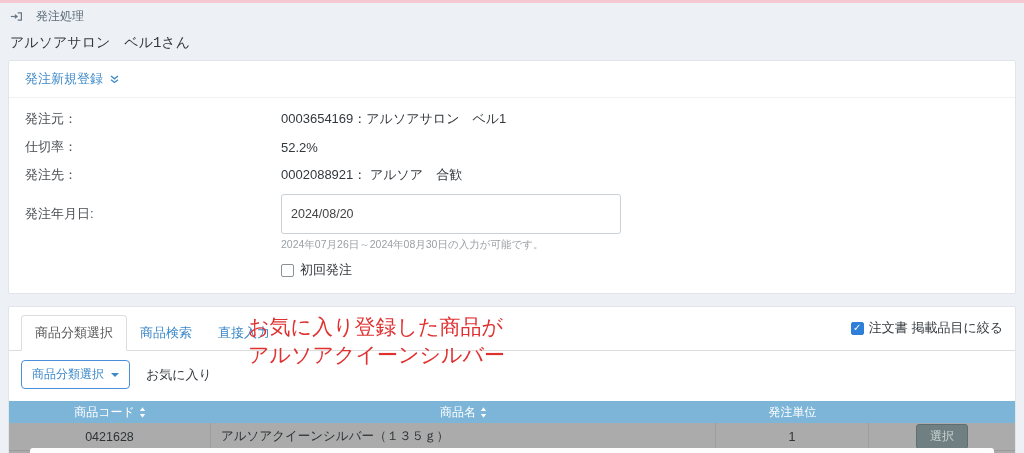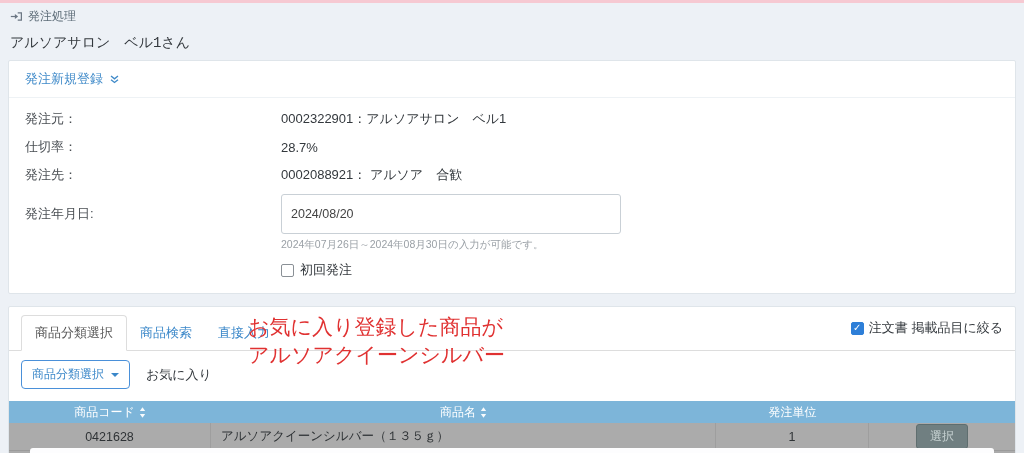--- a/index.html
+++ b/index.html
@@ -5,21 +5,21 @@
   * { box-sizing: border-box; margin: 0; padding: 0; }
   html,body { width:1024px; height:453px; }
   body {
     font-family: "Liberation Sans", sans-serif;
     background:#edf1f6;
     position:relative;
     overflow:hidden;
     color:#333;
   }
   .top-strip { height:3px; background:#f6c9d2; }
-  .page-header { display:flex; align-items:center; gap:5px; padding:5px 10px 0 10px; font-size:12px; color:#5c6b77; }
+  .page-header { display:flex; align-items:center; gap:13px; padding:5px 10px 0 10px; font-size:12px; color:#5c6b77; }
   .user-line { padding:9px 10px 8px 10px; font-size:14px; color:#33383d;font-family:Liberation Mono, monospace; }
 
   .panel { margin:0 8px; background:#fff; border:1px solid #dfe5ea; border-radius:2px; }
   .panel-heading { display:flex; align-items:center; gap:6px; padding:9px 16px; font-size:13px; color:#3f8ac9; border-bottom:1px solid #eef2f5; cursor:pointer; }
   .panel-body { padding:12px 16px 14px 16px; }
 
   .form-row { display:flex; align-items:center; margin-bottom:10px; font-size:13px; }
   .form-label { width:256px; color:#4a4f54; }
   .form-value { color:#33383d; }
   .date-input { width:340px; height:40px; border:1px solid #c9d0d6; border-radius:3px; font-size:12.5px; color:#444; padding:16px 9px; font-family:"Liberation Sans",sans-serif; }
@@ -85,25 +85,25 @@
     <span style="display:inline-flex;">
       <svg width="11" height="11" viewBox="0 0 12 12">
         <path d="M2.2 2.2l3.8 3 3.8-3" fill="none" stroke="#3f8ac9" stroke-width="1.5"></path>
         <path d="M2.2 6.2l3.8 3 3.8-3" fill="none" stroke="#3f8ac9" stroke-width="1.5"></path>
       </svg>
     </span>
   </div>
   <div class="panel-body">
     <div class="form-row">
       <span class="form-label">発注元：</span>
-      <span class="form-value">0002322901：アルソアサロン　ベル1</span>
+      <span class="form-value">0003654169：アルソアサロン　ベル1</span>
     </div>
     <div class="form-row">
       <span class="form-label">仕切率：</span>
-      <span class="form-value">28.7%</span>
+      <span class="form-value">52.2%</span>
     </div>
     <div class="form-row">
       <span class="form-label">発注先：</span>
       <span class="form-value">0002088921： アルソア　合歓</span>
     </div>
     <div class="form-row" style="margin-bottom:0;">
       <span class="form-label">発注年月日:</span>
       <input class="date-input" type="text" value="2024/08/20" style="">
     </div>
     <div class="date-hint">2024年07月26日～2024年08月30日の入力が可能です。</div>

